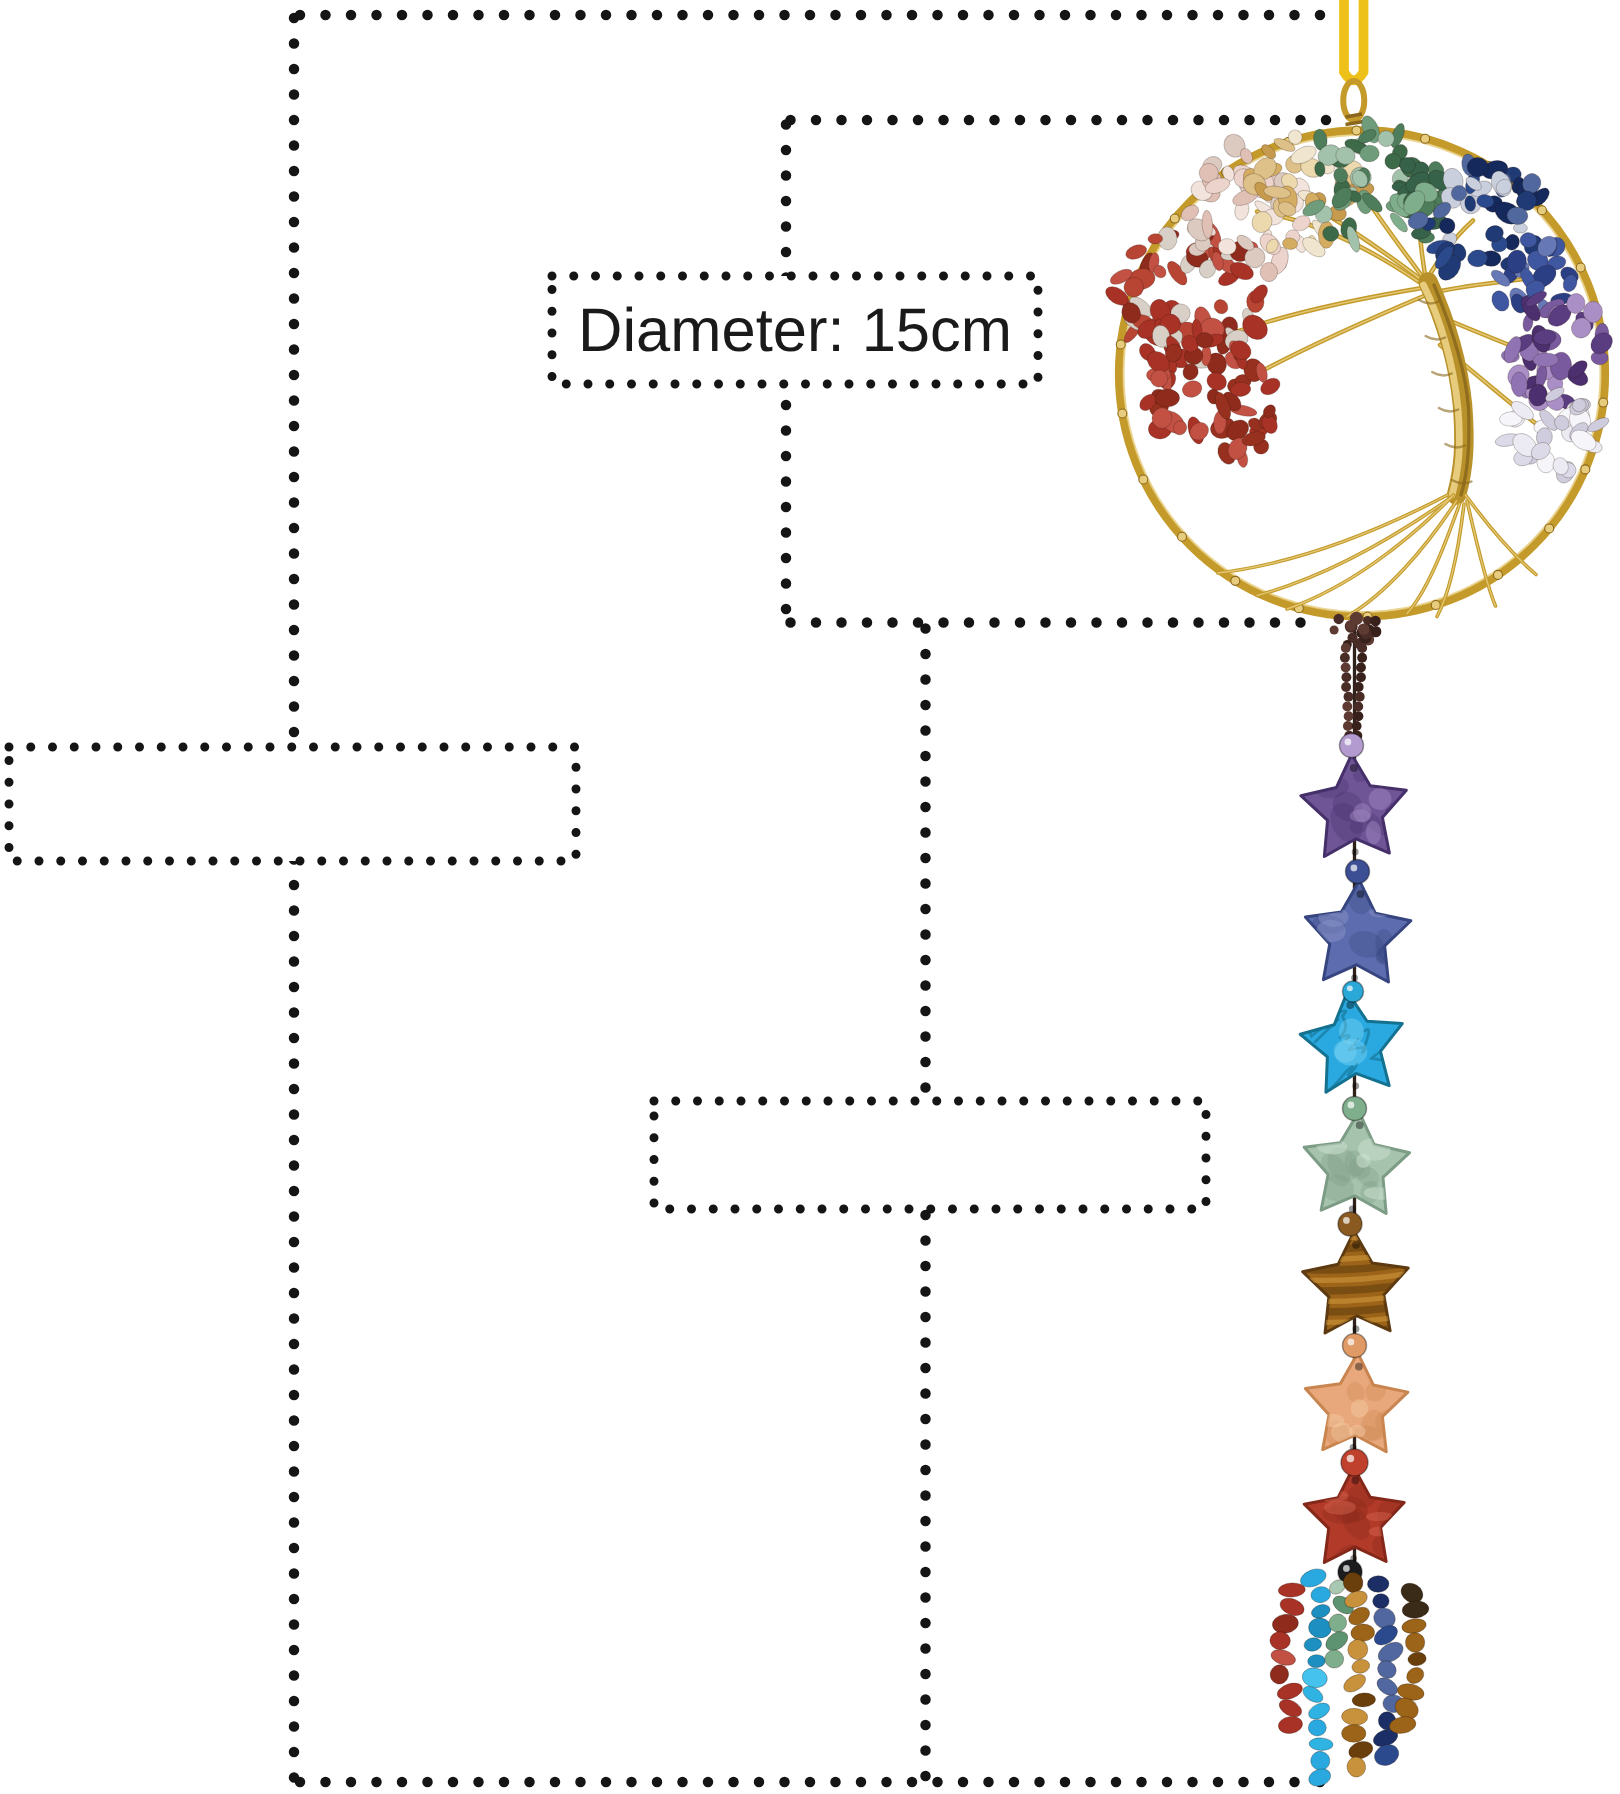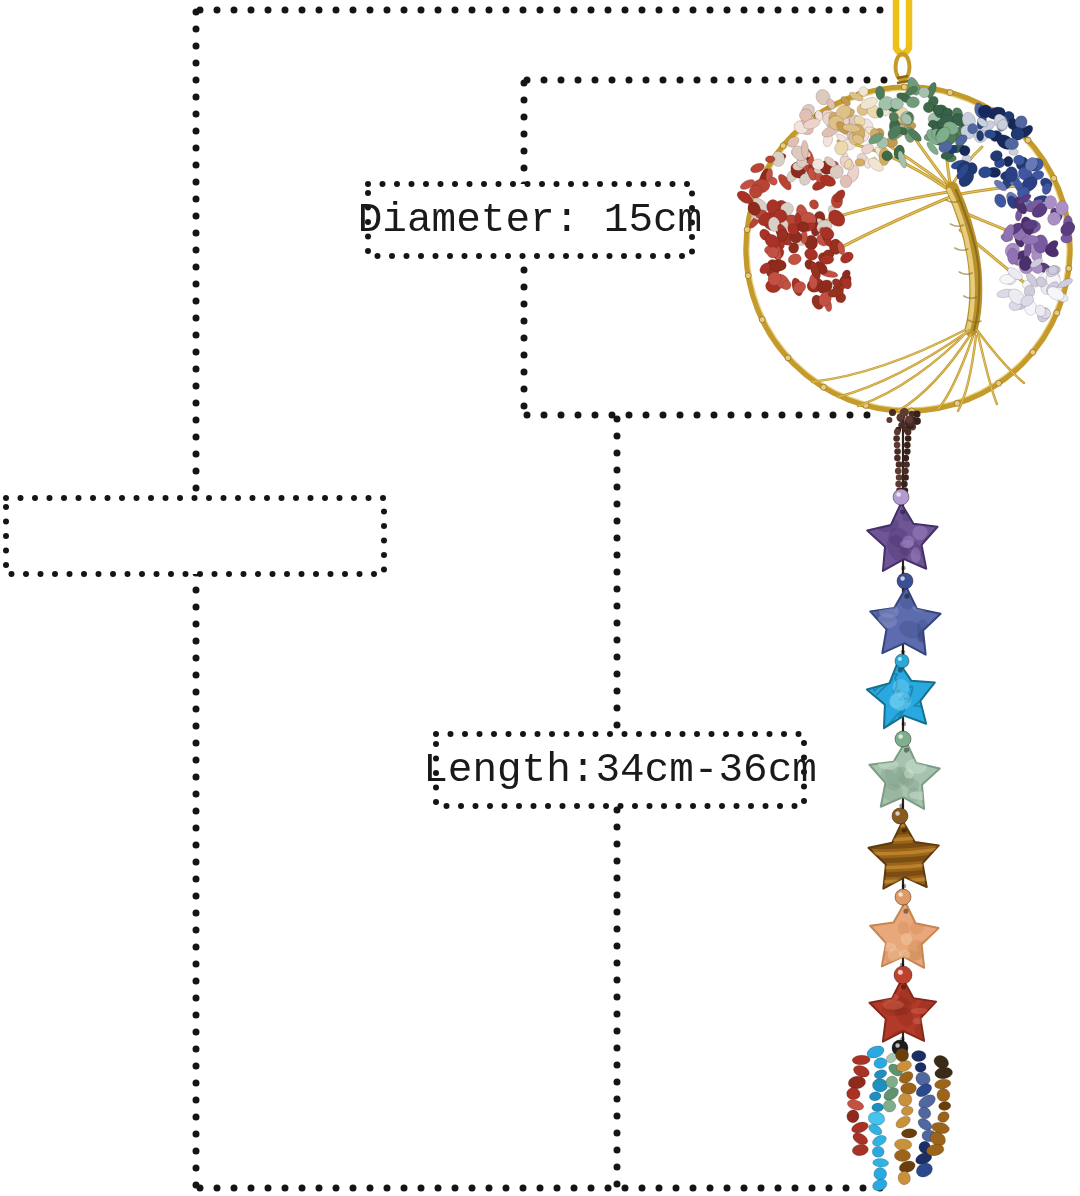--- a/index.html
+++ b/index.html
@@ -1,17 +1,17 @@
 <!DOCTYPE html>
 <html><head>
 <meta charset="utf-8">
 <style>
   html,body{margin:0;padding:0;background:#fff;}
   #stage{position:relative;width:1080px;height:1196px;background:#fff;overflow:hidden;
-         font-family:Liberation Mono, monospace;text-align:right;}
+         font-family:Liberation Sans, sans-serif;text-align:right;}
   #scene{position:absolute;left:0;top:0;width:1080px;height:1196px;}
   .dim-label{position:absolute;display:flex;align-items:center;justify-content:center;
              color:#1a1a1a;font-size:41px;letter-spacing:0px;white-space:nowrap;}
 </style>
 </head>
 <body>
 
 <div id="stage">
   <svg id="scene" viewBox="0 0 1080 1196" xmlns="http://www.w3.org/2000/svg">
 
@@ -817,16 +817,13 @@
     <g id="label-boxes" stroke="#151515" stroke-width="6" stroke-linecap="round" stroke-dasharray="0 14.5">
       <rect x="368" y="184" width="324" height="72" fill="#ffffff"></rect>
       <rect x="6" y="498" width="378" height="76" fill="#ffffff"></rect>
       <rect x="436" y="734" width="368" height="72" fill="#ffffff"></rect>
     </g>
   </svg>
 
   <div class="dim-label" style="left:368px;top:184px;width:324px;height:72px;">
     <span>Diameter: 15cm</span>
   </div>
-  <div class="dim-label" style="left:436px;top:734px;width:368px;height:72px;">
-    <span>Length:34cm-36cm</span>
-  </div>
 </div>
 
 </body></html>

